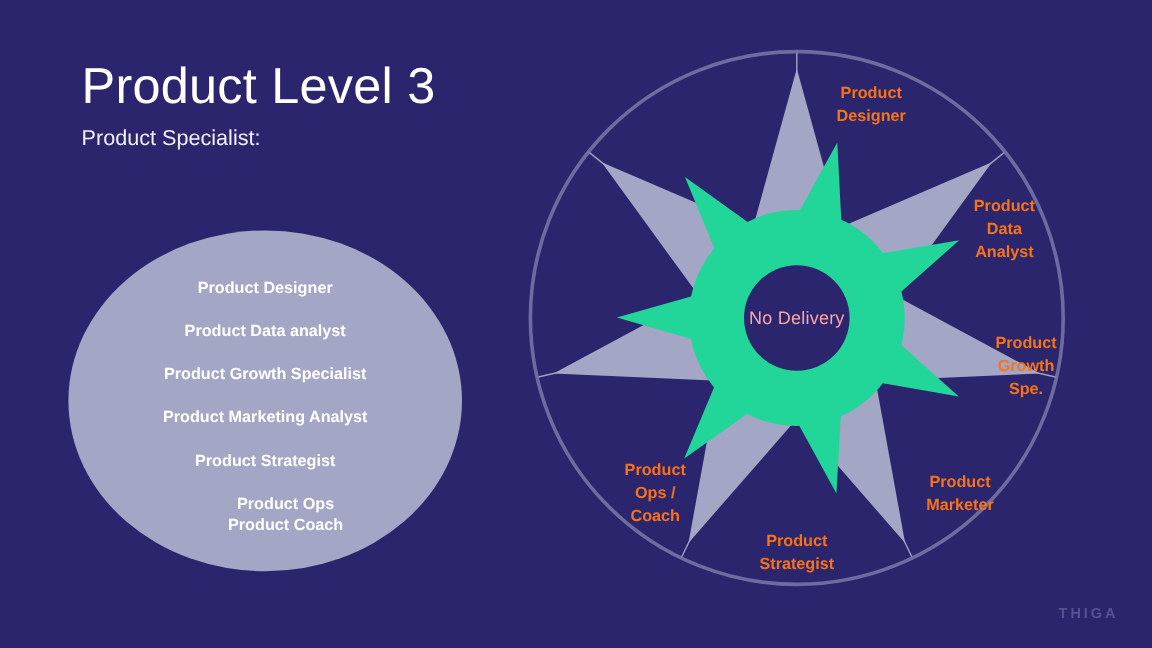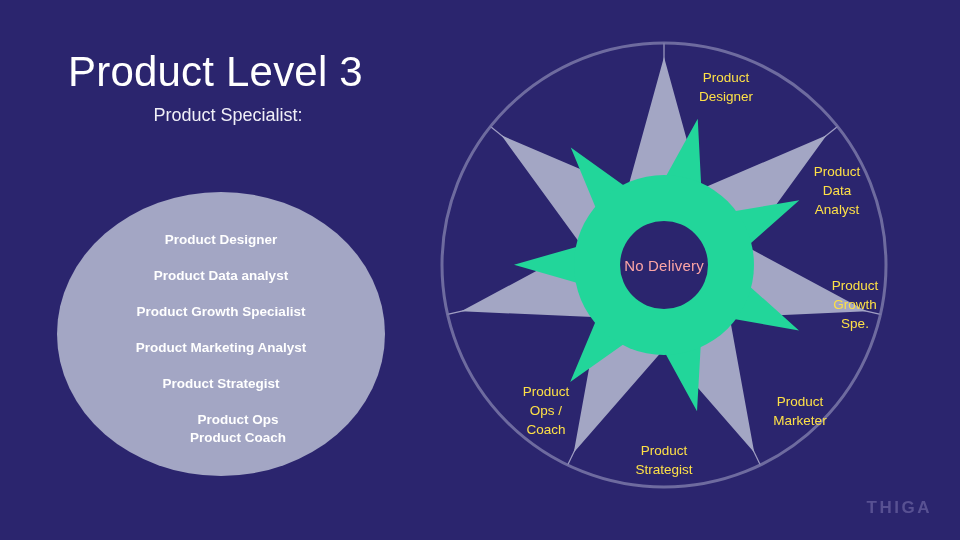--- a/index.html
+++ b/index.html
@@ -30,21 +30,20 @@
     font-weight: 300;
     color: #ffffff;
     letter-spacing: 0.2px;
     white-space: nowrap;
   }
   .subtitle {
     position: absolute;
     left: 68px;
     top: 103px;
     width: 320px;
-    text-align: center;
     font-size: 18px;
     font-weight: 300;
     line-height: 25px;
     color: #f0eff7;
   }
   .role-circle {
     position: absolute;
     left: 57px;
     top: 192px;
     width: 328px;
@@ -104,39 +103,39 @@
   .center-label span {
     font-size: 15px;
     font-weight: 300;
     color: #fca5a5;
     letter-spacing: 0.2px;
   }
 
   .spoke-label {
     position: absolute;
     font-size: 13.5px;
-    font-weight: normal;
-    color: #fde047;
+    font-weight: bold;
+    color: #f97316;
     line-height: 19px;
     text-align: center;
     white-space: pre-line;
   }
   .lbl-designer   { left: 680px; top: 68px;  width: 92px; }
   .lbl-data       { left: 794px; top: 162px; width: 86px; text-align: center;}
   .lbl-growth     { left: 812px; top: 276px; width: 86px; text-align: center;}
   .lbl-marketer   { left: 750px; top: 392px; width: 100px;}
   .lbl-strategist { left: 612px; top: 441px; width: 104px;}
   .lbl-ops        { left: 500px; top: 382px; width: 92px;}
 
   
   .logo {
     position: absolute;
     right: 28px;
     bottom: 22px;
-    font-size: 17px;
+    font-size: 12px;
     font-weight: bold;
     letter-spacing: 2.5px;
     color: #585192;
   }
 </style>
 </head>
 <body>
 
 <div class="slide">
 

